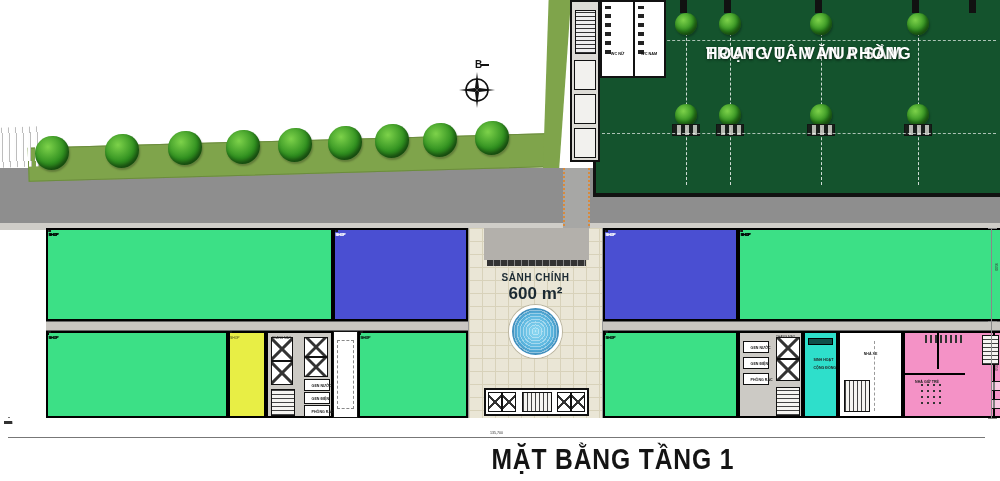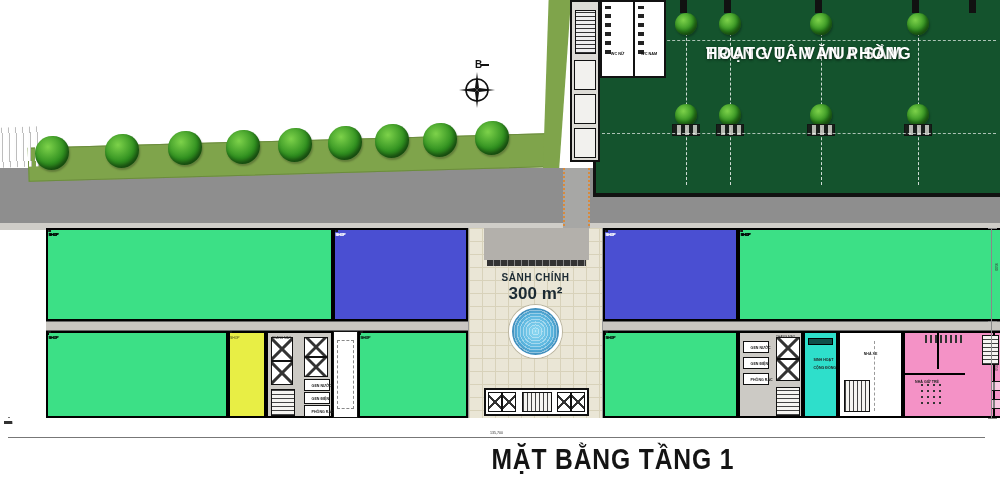--- a/index.html
+++ b/index.html
@@ -288,21 +288,21 @@
       <div id="pink-chairs"></div>
       <div class="pdesk" style="right:4px;top:48px;"></div>
       <div class="pdesk" style="right:4px;top:66px;"></div>
       <div class="tinyc" style="top:44px;left:-18px;width:80px;">NHÀ GIỮ TRẺ</div>
     </div>
 
     <div id="lobby">
       <div id="lobby-pad"></div>
       <div id="lobby-mat"></div>
       <div id="lobby-name">SẢNH CHÍNH</div>
-      <div id="lobby-area">300 m²</div>
+      <div id="lobby-area">600 m²</div>
       <div id="fountain"></div>
       <div id="lobby-core">
         <div class="xcell" style="left:2px;top:2px;width:14px;height:20px;"></div>
         <div class="xcell" style="left:16px;top:2px;width:14px;height:20px;"></div>
         <div class="stair-h" style="left:36px;top:2px;width:30px;height:20px;"></div>
         <div class="xcell" style="left:71px;top:2px;width:14px;height:20px;"></div>
         <div class="xcell" style="left:85px;top:2px;width:14px;height:20px;"></div>
       </div>
     </div>
   <div class="ugroup row-u c-green" style="left: 8px; width: 287px; background: rgb(60, 224, 134);">

